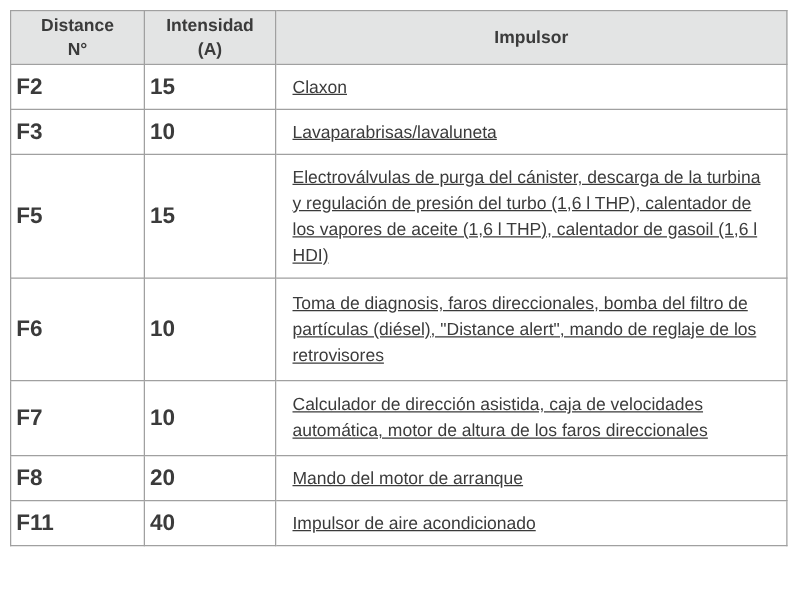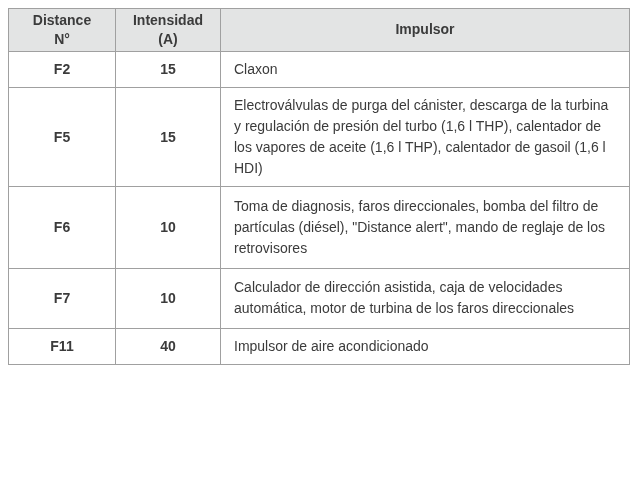--- a/index.html
+++ b/index.html
@@ -28,32 +28,33 @@
     background: var(--header-bg, #e3e4e4);
     height: 42px;
     font-size: 14px;
     font-weight: bold;
     text-align: center;
     vertical-align: middle;
     line-height: 1.35;
     padding: 2px 4px;
   }
   td.fuse-cell, td.amps-cell {
-    text-align: center;
+    text-align: left;
     vertical-align: middle;
     font-weight: bold;
-    font-size: 14px;
+    font-size: 18px;
     padding: 2px 4px;
   }
   td.func-cell {
     text-align: left;
     vertical-align: middle;
     font-size: 14px;
     line-height: 21px;
     padding: 7px 12px 7px 13px;
+    text-decoration: underline;
   }
 </style>
 </head>
 <body>
 
 <div class="page">
   <table class="fuse-table">
     <colgroup>
       <col style="width:107px">
       <col style="width:105px">
@@ -71,34 +72,44 @@
         </th>
         <th>Impulsor</th>
       </tr>
     </thead>
     <tbody>
       <tr style="height:32px">
         <td class="fuse-cell">F2</td>
         <td class="amps-cell">15</td>
         <td class="func-cell">Claxon</td>
       </tr>
+      <tr style="height:33px">
+        <td class="fuse-cell">F3</td>
+        <td class="amps-cell">10</td>
+        <td class="func-cell">Lavaparabrisas/lavaluneta</td>
+      </tr>
       <tr style="height:75px">
         <td class="fuse-cell">F5</td>
         <td class="amps-cell">15</td>
         <td class="func-cell">Electroválvulas de purga del cánister, descarga de la turbina y regulación de presión del turbo (1,6 l THP), calentador de los vapores de aceite (1,6 l THP), calentador de gasoil (1,6 l HDI)</td>
       </tr>
       <tr style="height:82px">
         <td class="fuse-cell">F6</td>
         <td class="amps-cell">10</td>
         <td class="func-cell">Toma de diagnosis, faros direccionales, bomba del filtro de partículas (diésel), "Distance alert", mando de reglaje de los retrovisores</td>
       </tr>
       <tr style="height:60px">
         <td class="fuse-cell">F7</td>
         <td class="amps-cell">10</td>
-        <td class="func-cell">Calculador de dirección asistida, caja de velocidades automática, motor de turbina de los faros direccionales</td>
+        <td class="func-cell">Calculador de dirección asistida, caja de velocidades automática, motor de altura de los faros direccionales</td>
+      </tr>
+      <tr style="height:33px">
+        <td class="fuse-cell">F8</td>
+        <td class="amps-cell">20</td>
+        <td class="func-cell">Mando del motor de arranque</td>
       </tr>
       <tr style="height:30px">
         <td class="fuse-cell">F11</td>
         <td class="amps-cell">40</td>
         <td class="func-cell">Impulsor de aire acondicionado</td>
       </tr>
     </tbody>
   </table>
 </div>
 

